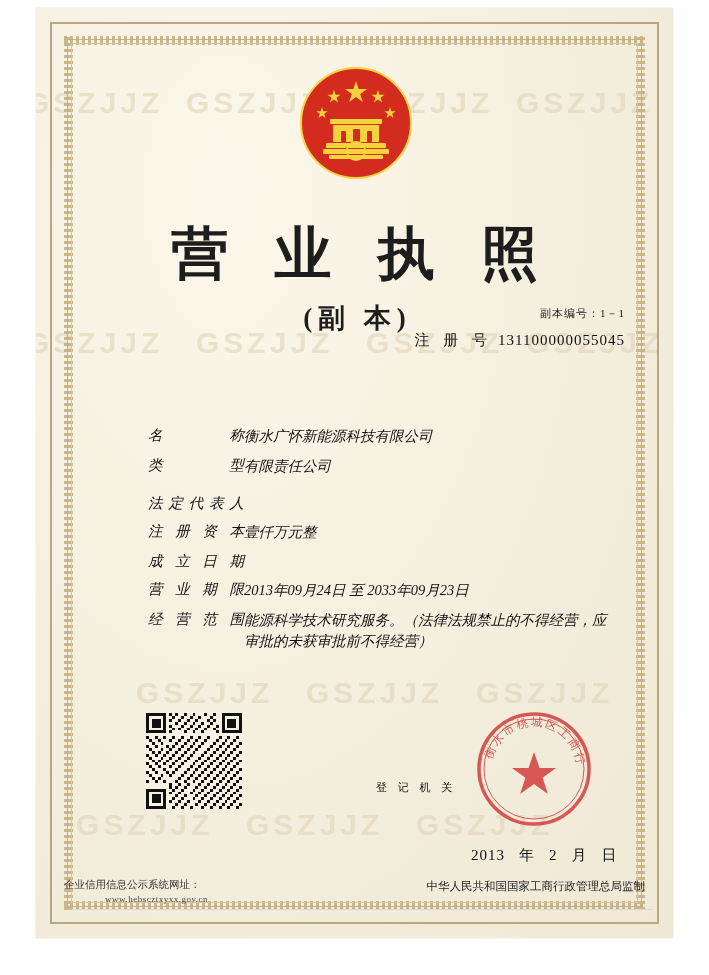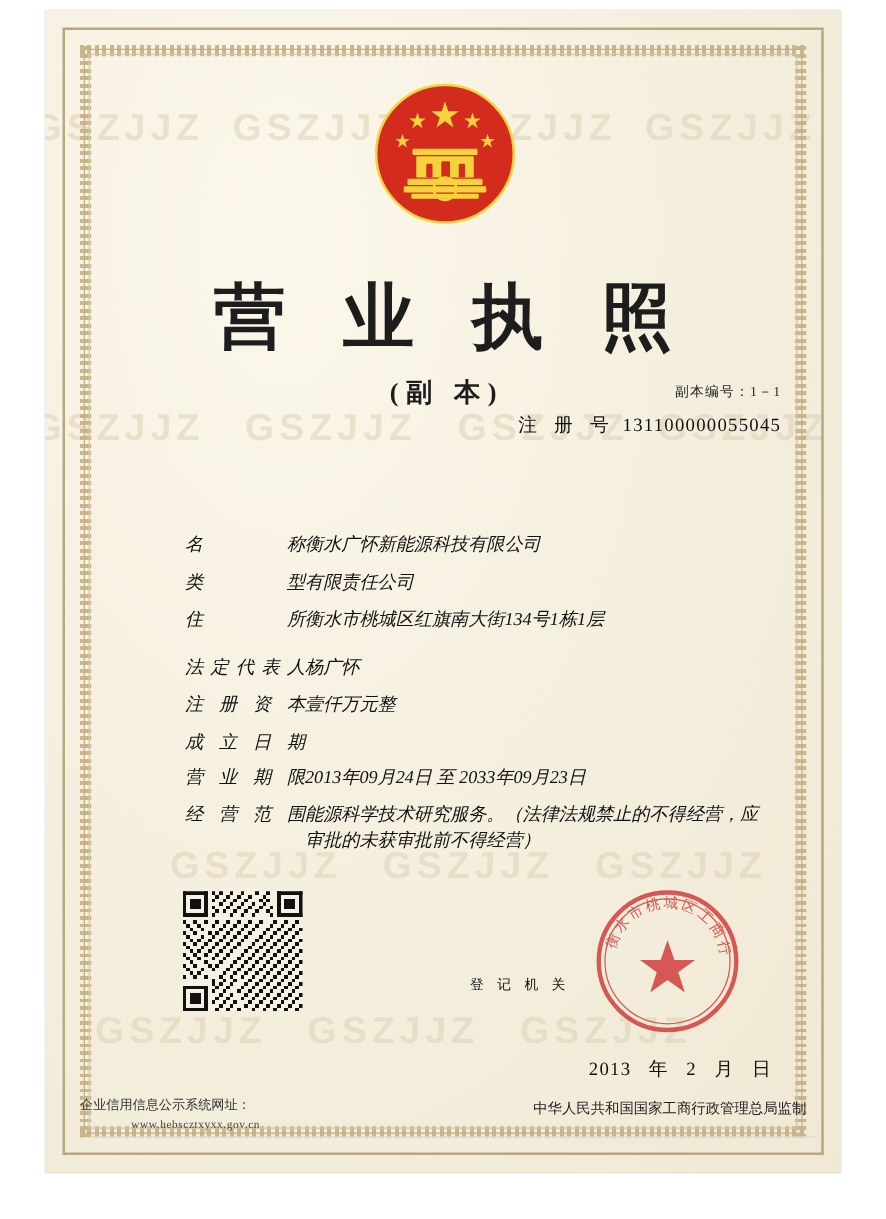--- a/index.html
+++ b/index.html
@@ -116,21 +116,21 @@
     color: #1d1d1d;
     font-family: Liberation Serif, serif;
     text-indent: 16px;
   }
   .subtitle {
     position: absolute;
     top: 292px;
     left: 0;
     right: 0;
     text-align: center;
-    font-size: 21px;
+    font-size: 27px;
     letter-spacing: 6px;
     color: #1d1d1d;
     font-weight: bold;
     text-indent: 6px;
   }
 
   
   .serial-copy {
     position: absolute;
     right: 48px;
@@ -324,28 +324,23 @@
 
     <div class="fields">
       <div class="row">
         <div class="label">名称</div>
         <div class="value">衡水广怀新能源科技有限公司</div>
       </div>
       <div class="row">
         <div class="label">类型</div>
         <div class="value">有限责任公司</div>
       </div>
-      <div class="row">
-        <div class="label">住所</div>
-        <div class="value">衡水市桃城区红旗南大街134号1栋1层</div>
-      </div>
       <div class="gap-sm"></div>
       <div class="row">
         <div class="label">法定代表人</div>
-        <div class="value">杨广怀</div>
       </div>
       <div class="row">
         <div class="label">注册资本</div>
         <div class="value">壹仟万元整</div>
       </div>
       <div class="row">
         <div class="label">成立日期</div>
       </div>
       <div class="row">
         <div class="label">营业期限</div>

